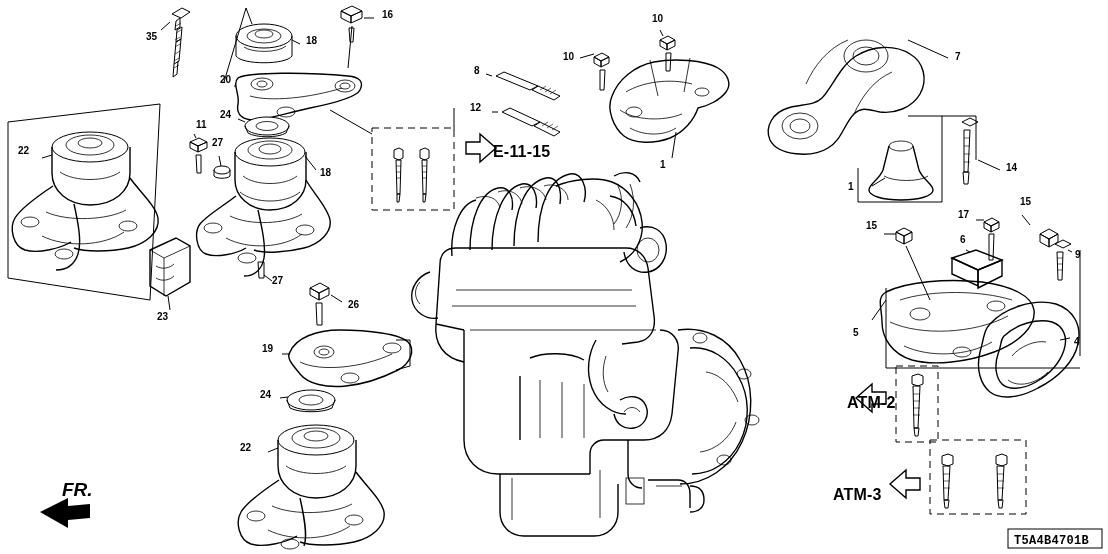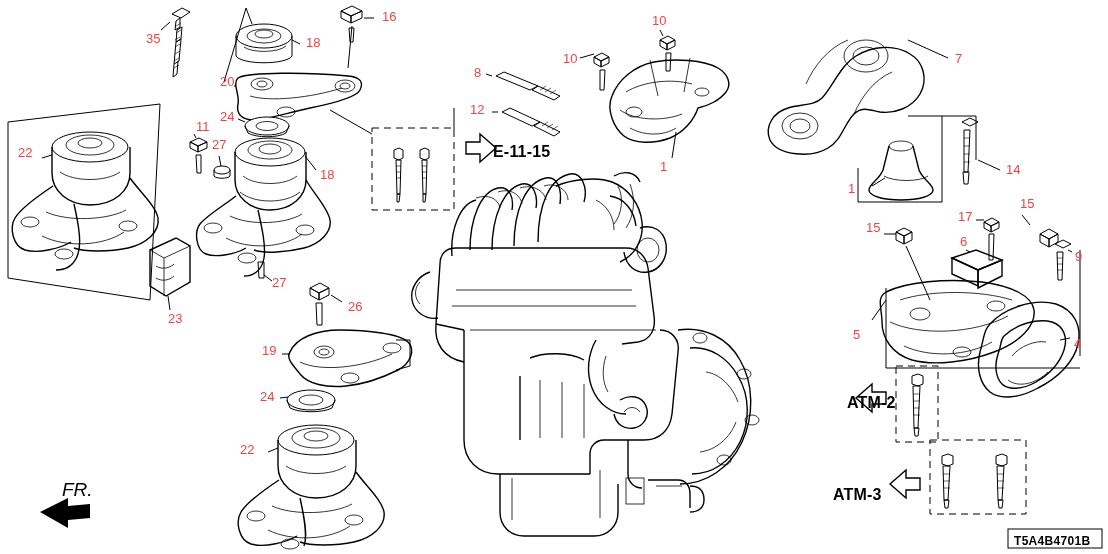--- a/index.html
+++ b/index.html
@@ -1,21 +1,21 @@
 <!DOCTYPE html>
 <html><head>
 <meta charset="utf-8">
 <style>
   html,body{margin:0;padding:0;background:#ffffff;}
   body{width:1108px;height:554px;font-family:"Liberation Sans",sans-serif;color:#000;}
   #sheet{position:relative;width:1108px;height:554px;overflow:hidden;background:#fff;}
-  .lbl{position:absolute;font-size:13px;font-weight:normal;color:#ef4444;line-height:1;white-space:nowrap;}
+  .lbl{position:absolute;font-size:10px;font-weight:bold;color:#000000;line-height:1;white-space:nowrap;}
   .code{position:absolute;font-size:12px;font-weight:bold;letter-spacing:.3px;}
   .secref{position:absolute;font-size:16px;font-weight:bold;letter-spacing:.2px;}
-  .fr{position:absolute;font-size:19px;font-weight:normal;font-style:italic;}
+  .fr{position:absolute;font-size:19px;font-weight:bold;font-style:italic;}
   svg.layer{position:absolute;left:0;top:0;width:1108px;height:554px;}
   .ln{stroke:#000;fill:none;stroke-width:1;}
   .ln2{stroke:#000;fill:none;stroke-width:1.4;}
   .dash{stroke:#000;fill:none;stroke-width:1;stroke-dasharray:7 5;}
   .fillblk{fill:#000;}
   .wh{fill:#fff;stroke:#000;stroke-width:1;}
   .thin{stroke:#000;fill:none;stroke-width:.8;}
   .hair{stroke:#000;fill:none;stroke-width:.6;}
 </style>
 </head>
@@ -459,21 +459,21 @@
 
   <div class="lbl" style="left:146px;top:32px;">35</div>
   <div class="lbl" style="left:382px;top:10px;">16</div>
   <div class="lbl" style="left:306px;top:36px;">18</div>
   <div class="lbl" style="left:220px;top:75px;">20</div>
   <div class="lbl" style="left:220px;top:110px;">24</div>
   <div class="lbl" style="left:196px;top:120px;">11</div>
   <div class="lbl" style="left:212px;top:138px;">27</div>
   <div class="lbl" style="left:320px;top:168px;">18</div>
   <div class="lbl" style="left:18px;top:146px;">22</div>
-  <div class="lbl" style="left:168px;top:312px;">23</div>
+  <div class="lbl" style="left:157px;top:312px;">23</div>
   <div class="lbl" style="left:272px;top:276px;">27</div>
   <div class="lbl" style="left:348px;top:300px;">26</div>
   <div class="lbl" style="left:262px;top:344px;text-align:right;">19</div>
   <div class="lbl" style="left:260px;top:390px;">24</div>
   <div class="lbl" style="left:240px;top:443px;">22</div>
 
   <div class="lbl" style="left:474px;top:66px;">8</div>
   <div class="lbl" style="left:470px;top:103px;">12</div>
   <div class="lbl" style="left:563px;top:52px;">10</div>
   <div class="lbl" style="left:652px;top:14px;">10</div>
@@ -487,15 +487,15 @@
   <div class="lbl" style="left:960px;top:235px;">6</div>
   <div class="lbl" style="left:1075px;top:250px;">9</div>
   <div class="lbl" style="left:853px;top:328px;">5</div>
   <div class="lbl" style="left:1074px;top:337px;">4</div>
 
   <div class="secref" style="left:493px;top:143px;">E-11-15</div>
   <div class="secref" style="left:803px;top:394px;margin-left:44px;">ATM-2</div>
   <div class="secref" style="left:833px;top:486px;">ATM-3</div>
 
   <div class="fr" style="left:62px;top:479px;">FR.</div>
-  <div class="code" style="left:1014px;top:534px;">T5A4B4701B</div>
+  <div class="code" style="left:1014px;top:534px;font-family:Liberation Mono, monospace;">T5A4B4701B</div>
 
 </div>
 
 </body></html>

